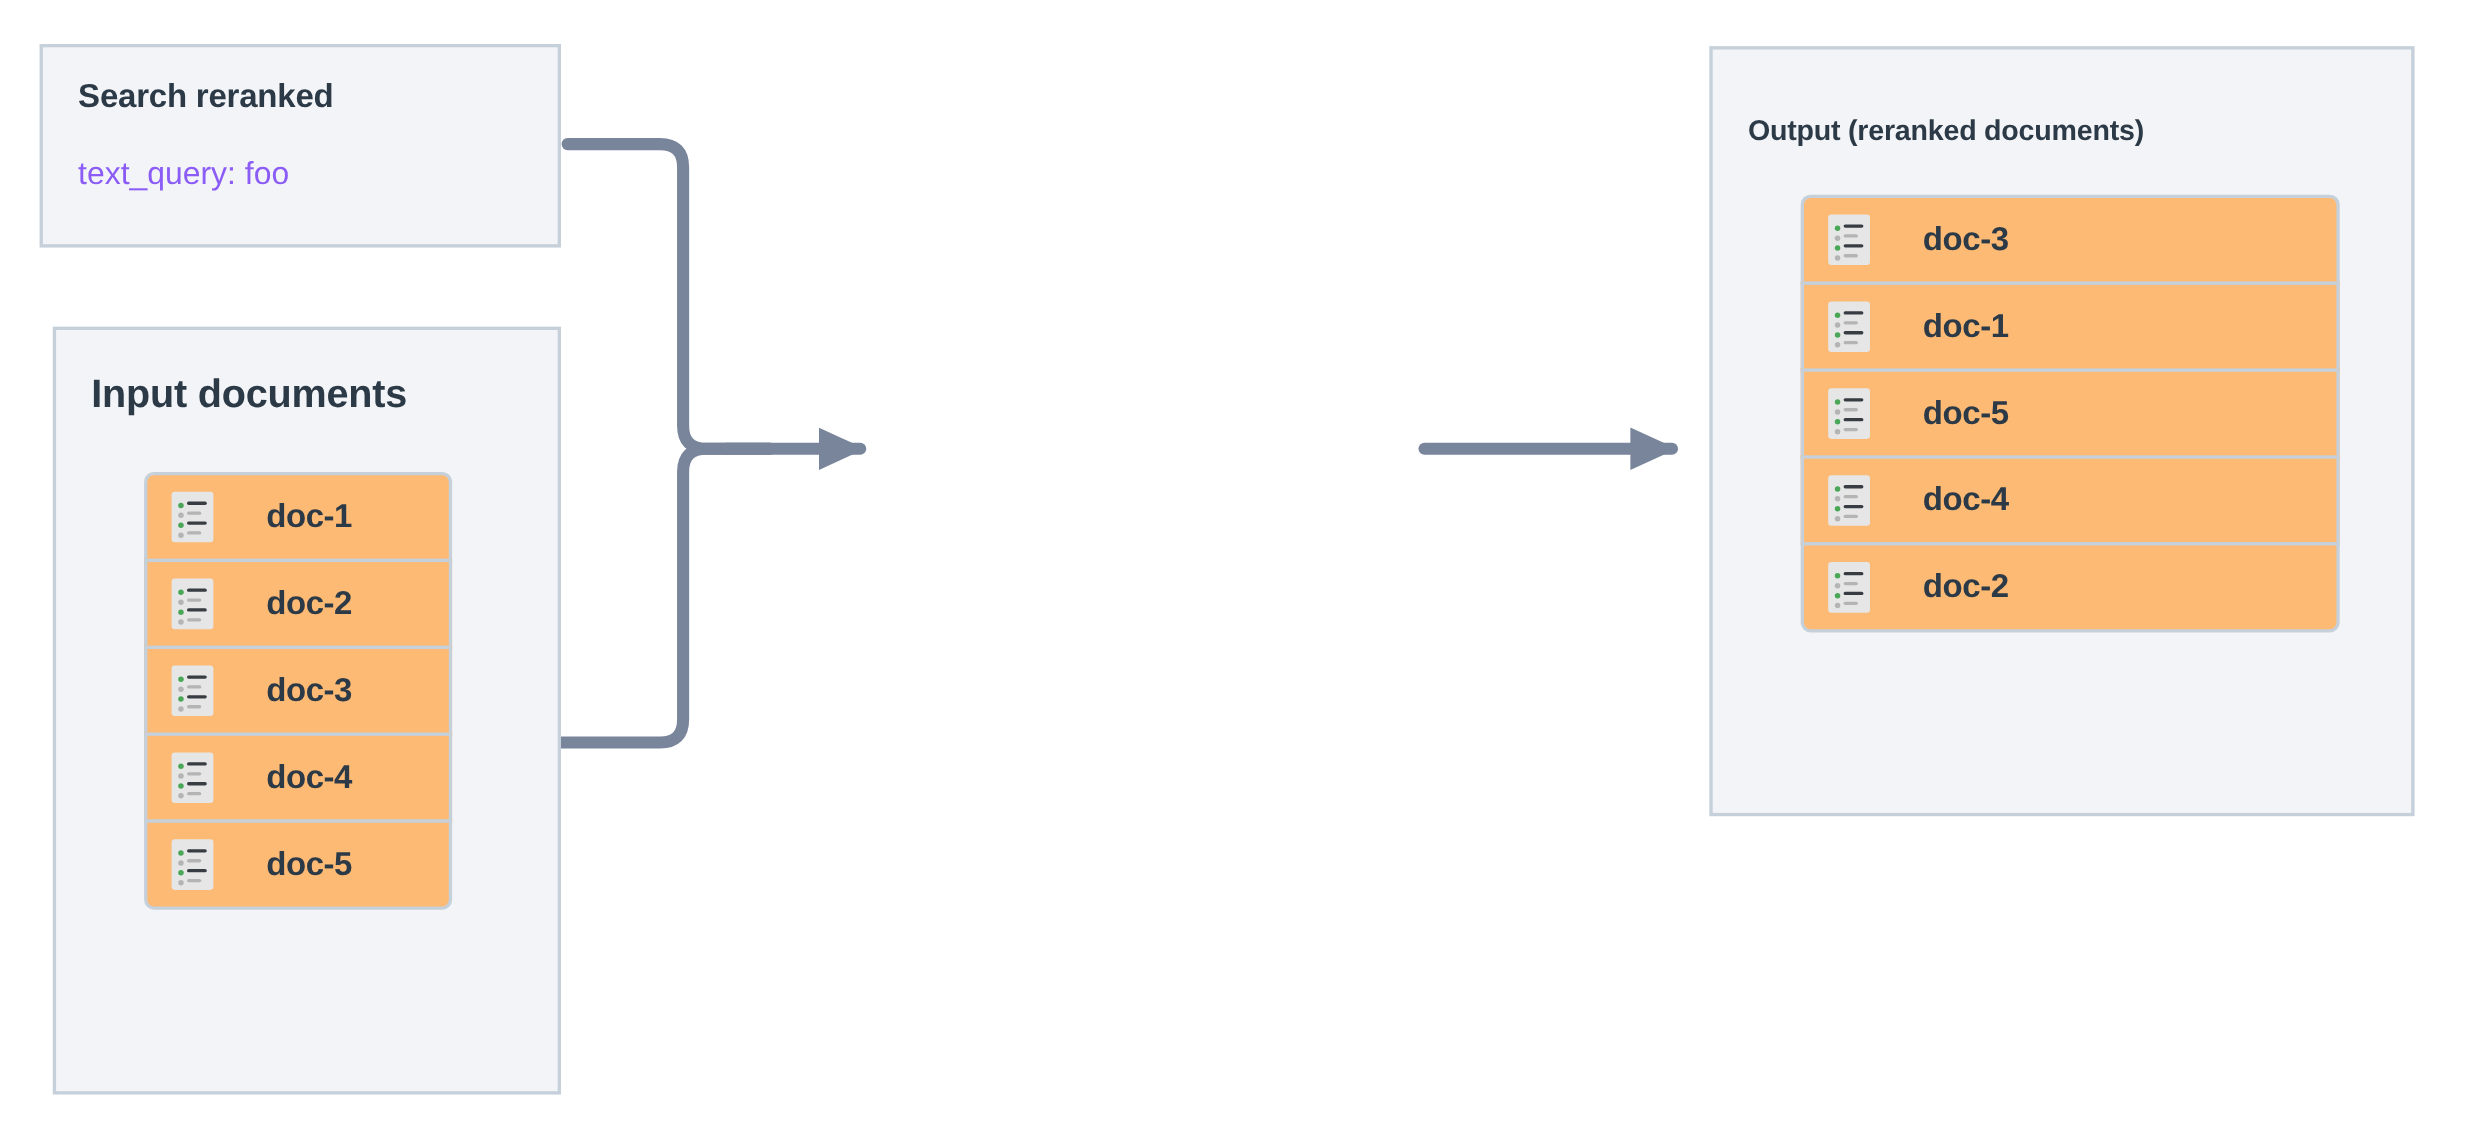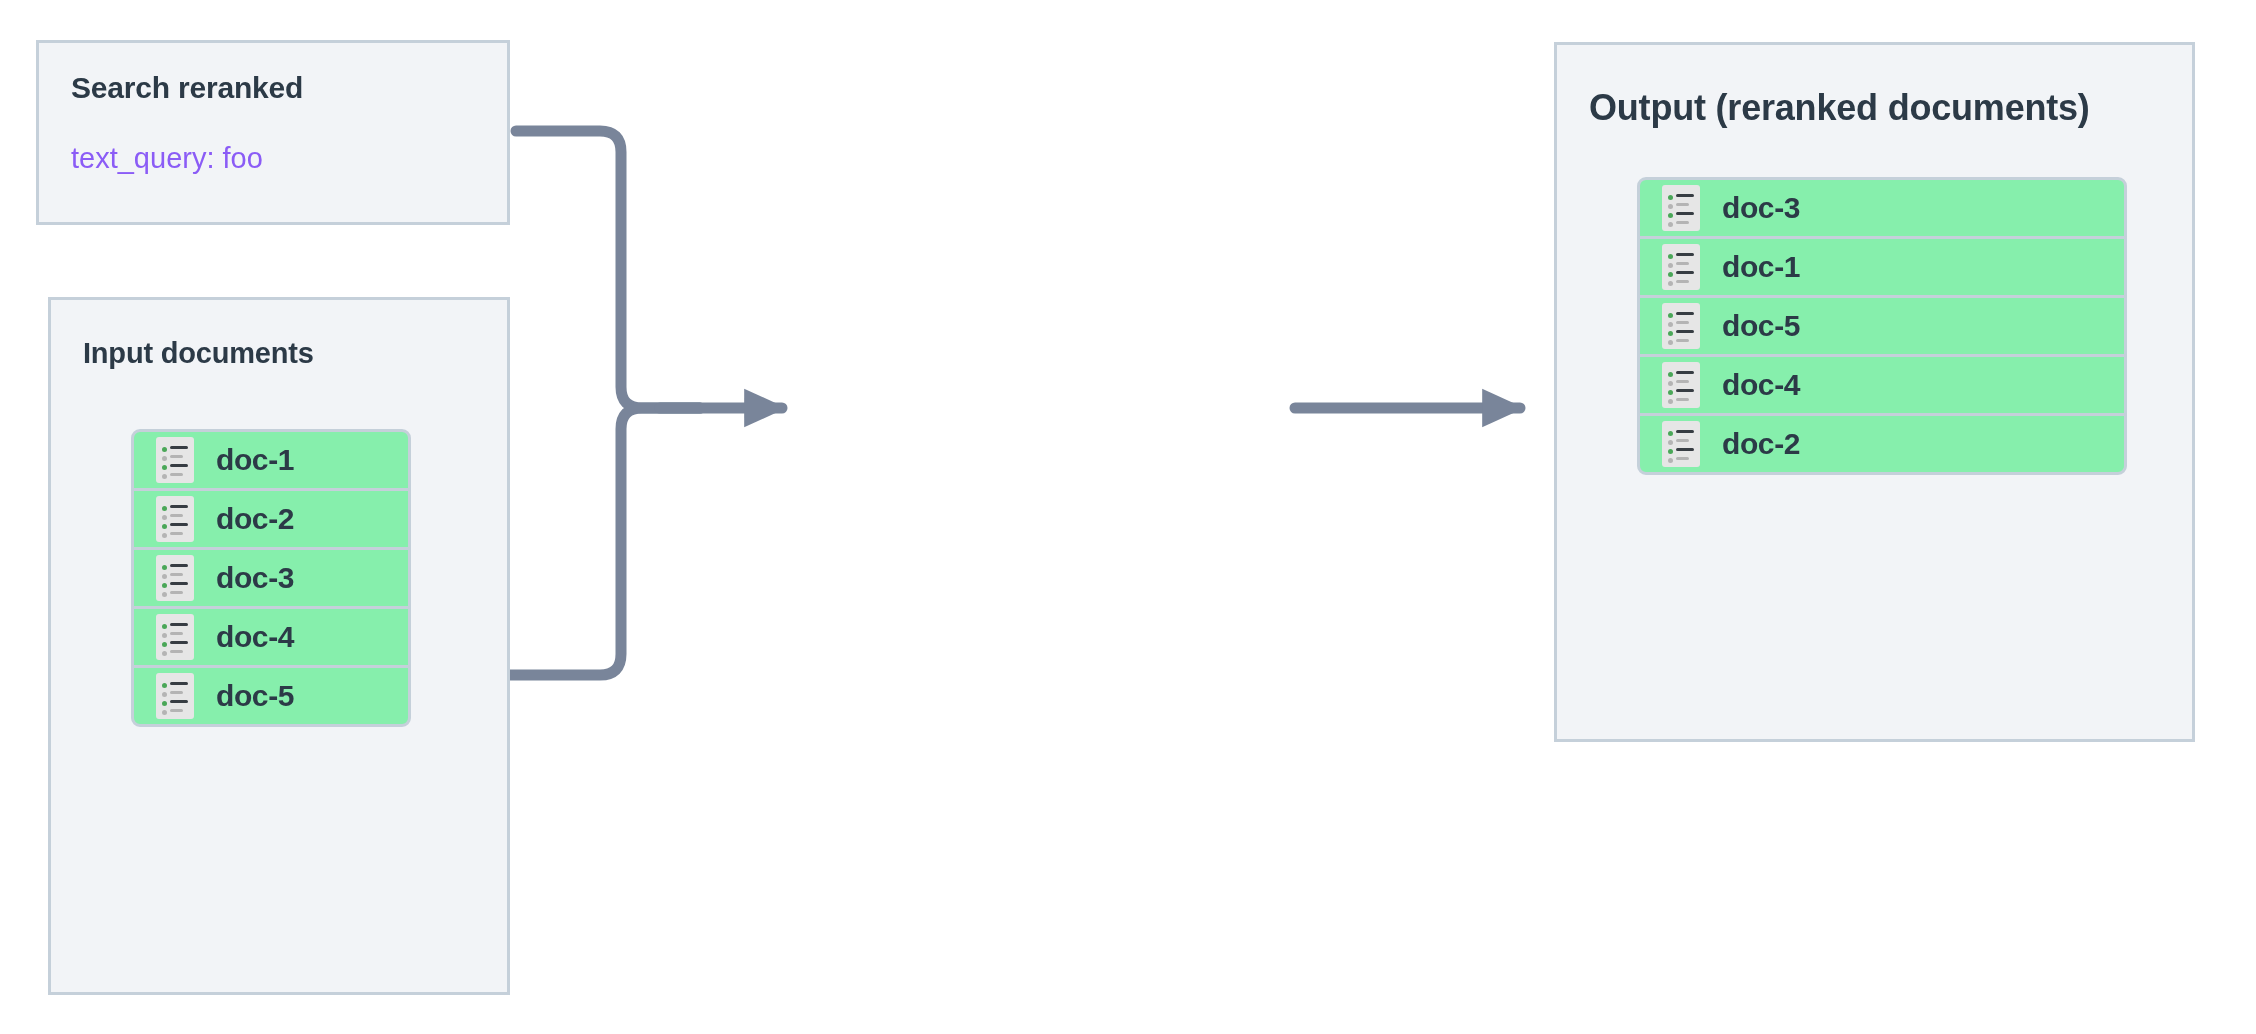--- a/index.html
+++ b/index.html
@@ -62,63 +62,64 @@
   #input-documents {
     left: 48px;
     top: 297px;
     width: 462px;
     height: 698px;
   }
   #input-documents .panel-title {
     position: absolute;
     left: 32px;
     top: 37px;
-    font-size: 29px;
+    font-size: 36px;
   }
   #input-list {
     position: absolute;
     left: 80px;
     top: 129px;
     width: 280px;
   }
 
   
   #output-panel {
     left: 1554px;
     top: 42px;
     width: 641px;
     height: 700px;
   }
   #output-panel .panel-title {
     position: absolute;
     left: 32px;
-    top: 42px;
-    font-size: 36px;
+    top: 58px;
+    font-size: 26px;
   }
   #output-list {
     position: absolute;
     left: 80px;
     top: 132px;
     width: 490px;
   }
 
   
   .doc-list {
     display: flex;
     flex-direction: column;
   }
   .doc-row {
     position: relative;
     display: flex;
     align-items: center;
-    background: #86efac;
+    background: #fdba74;
     border: 3px solid #c5d0da;
     box-sizing: border-box;
-    height: 62px;
+    height: 82px;
     margin-bottom: -3px;
+    gap: 26px;
   }
   .doc-list .doc-row:first-child {
     border-top-left-radius: 9px;
     border-top-right-radius: 9px;
   }
   .doc-list .doc-row:last-child {
     border-bottom-left-radius: 9px;
     border-bottom-right-radius: 9px;
     margin-bottom: 0;
   }

